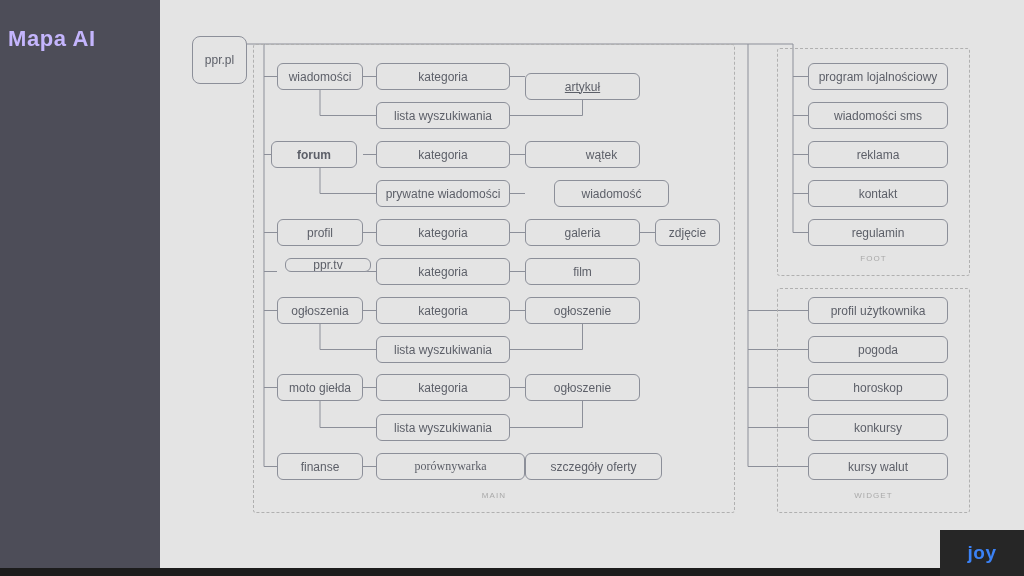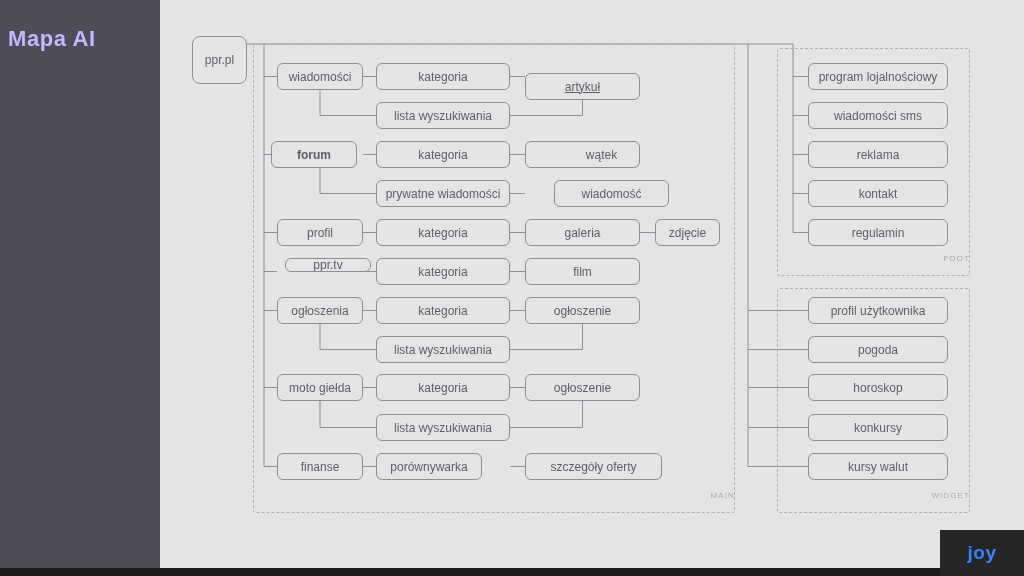--- a/index.html
+++ b/index.html
@@ -39,21 +39,21 @@
   #wires { position: absolute; left: 0; top: 0; width: 1024px; height: 568px; }
 
   .group-box {
     position: absolute;
     border: 1px dashed #b0b0b0;
     border-radius: 3px;
   }
   .group-label {
     position: absolute;
     color: #a9a9a9; font-size: 8px; letter-spacing: 1.1px;
-    text-align: right; white-space: nowrap;
+    text-align: center; white-space: nowrap;
   }
 
   .node {
     position: absolute;
     border: 1px solid #8c8f99;
     border-radius: 6px;
     background: #e4e4e4;
     color: #5c5f68;
     display: flex; align-items: center; justify-content: center;
     font-size: 12px;
@@ -146,21 +146,21 @@
         <div class="node" style="left: 525px; top: 258px; width: 115px; height: 27px;">film</div>
         <div class="node" style="left: 277px; top: 297px; width: 86px; height: 27px;">ogłoszenia</div>
         <div class="node" style="left: 376px; top: 297px; width: 134px; height: 27px;">kategoria</div>
         <div class="node" style="left: 525px; top: 297px; width: 115px; height: 27px;">ogłoszenie</div>
         <div class="node" style="left: 376px; top: 336px; width: 134px; height: 27px;">lista wyszukiwania</div>
         <div class="node" style="left: 277px; top: 374px; width: 86px; height: 27px;">moto giełda</div>
         <div class="node" style="left: 376px; top: 374px; width: 134px; height: 27px;">kategoria</div>
         <div class="node" style="left: 525px; top: 374px; width: 115px; height: 27px;">ogłoszenie</div>
         <div class="node" style="left: 376px; top: 414px; width: 134px; height: 27px;">lista wyszukiwania</div>
         <div class="node" style="left: 277px; top: 453px; width: 86px; height: 27px;">finanse</div>
-        <div class="node" style="left: 376px; top: 453px; width: 106px; height: 27px;">porównywarka</div>
+        <div class="node" style="left: 376px; top: 453px; width: 149px; height: 27px; font-family: Liberation Serif, serif;">porównywarka</div>
         <div class="node" style="left: 525px; top: 453px; width: 137px; height: 27px;">szczegóły oferty</div>
         <div class="node" style="left: 808px; top: 63px; width: 140px; height: 27px;">program lojalnościowy</div>
         <div class="node" style="left: 808px; top: 102px; width: 140px; height: 27px;">wiadomości sms</div>
         <div class="node" style="left: 808px; top: 141px; width: 140px; height: 27px;">reklama</div>
         <div class="node" style="left: 808px; top: 180px; width: 140px; height: 27px;">kontakt</div>
         <div class="node" style="left: 808px; top: 219px; width: 140px; height: 27px;">regulamin</div>
         <div class="node" style="left: 808px; top: 297px; width: 140px; height: 27px;">profil użytkownika</div>
         <div class="node" style="left: 808px; top: 336px; width: 140px; height: 27px;">pogoda</div>
         <div class="node" style="left: 808px; top: 374px; width: 140px; height: 27px;">horoskop</div>
         <div class="node" style="left: 808px; top: 414px; width: 140px; height: 27px;">konkursy</div>

